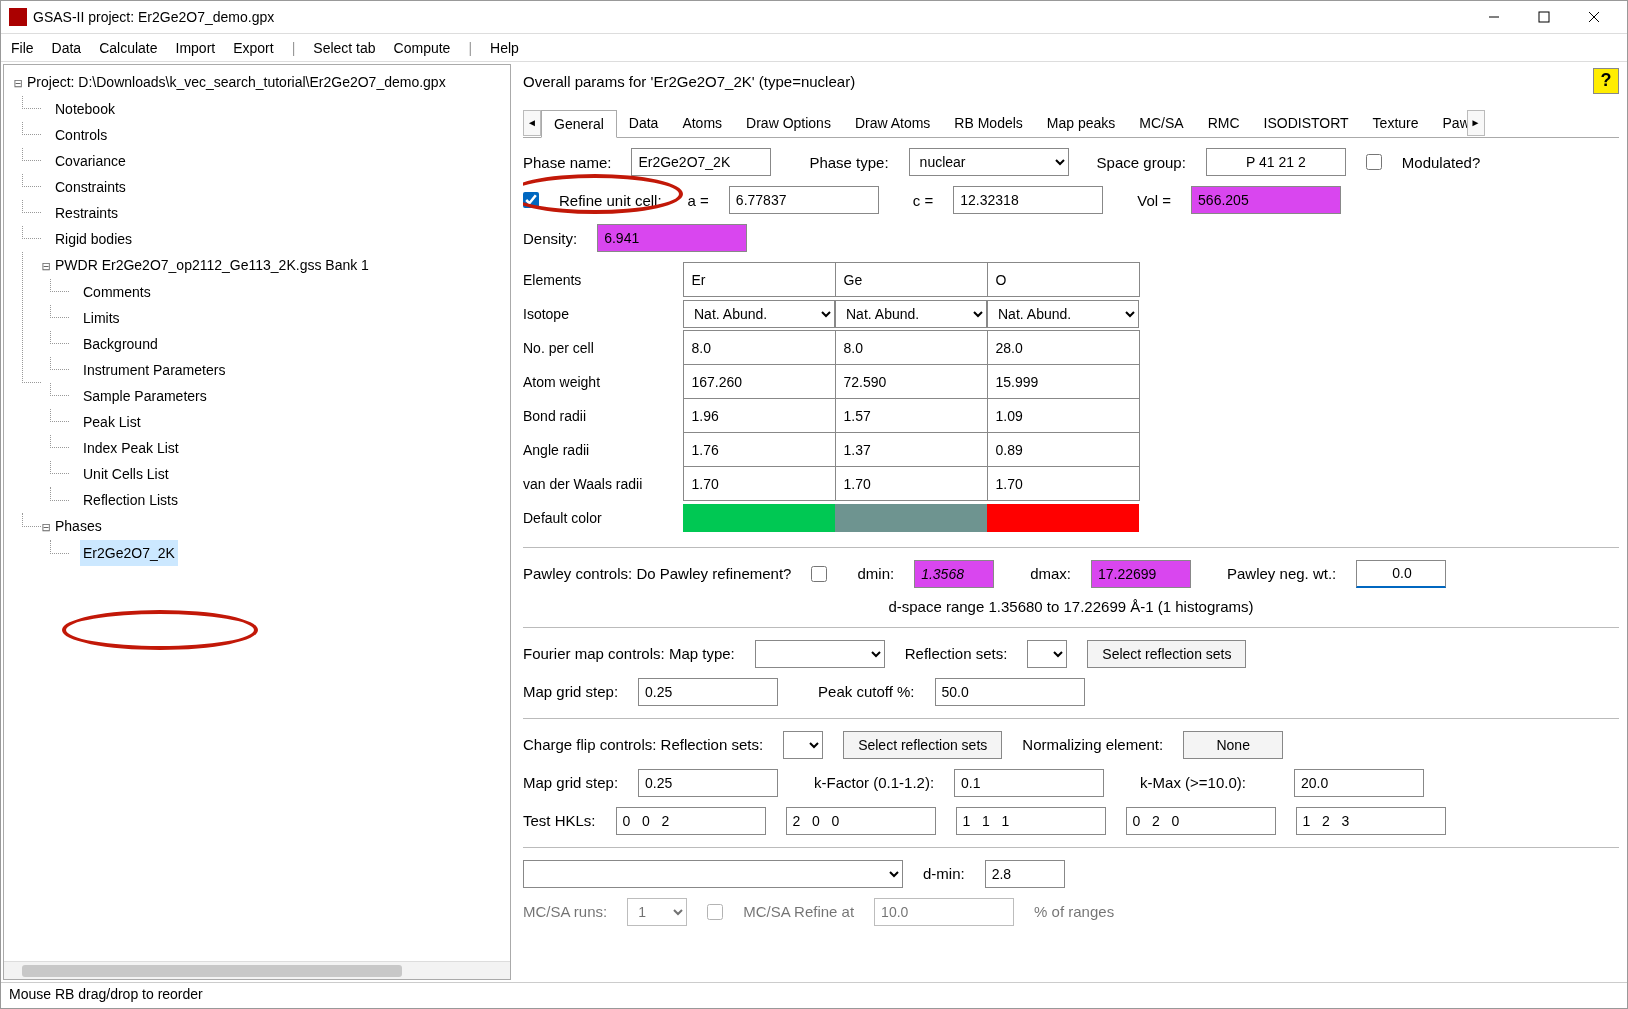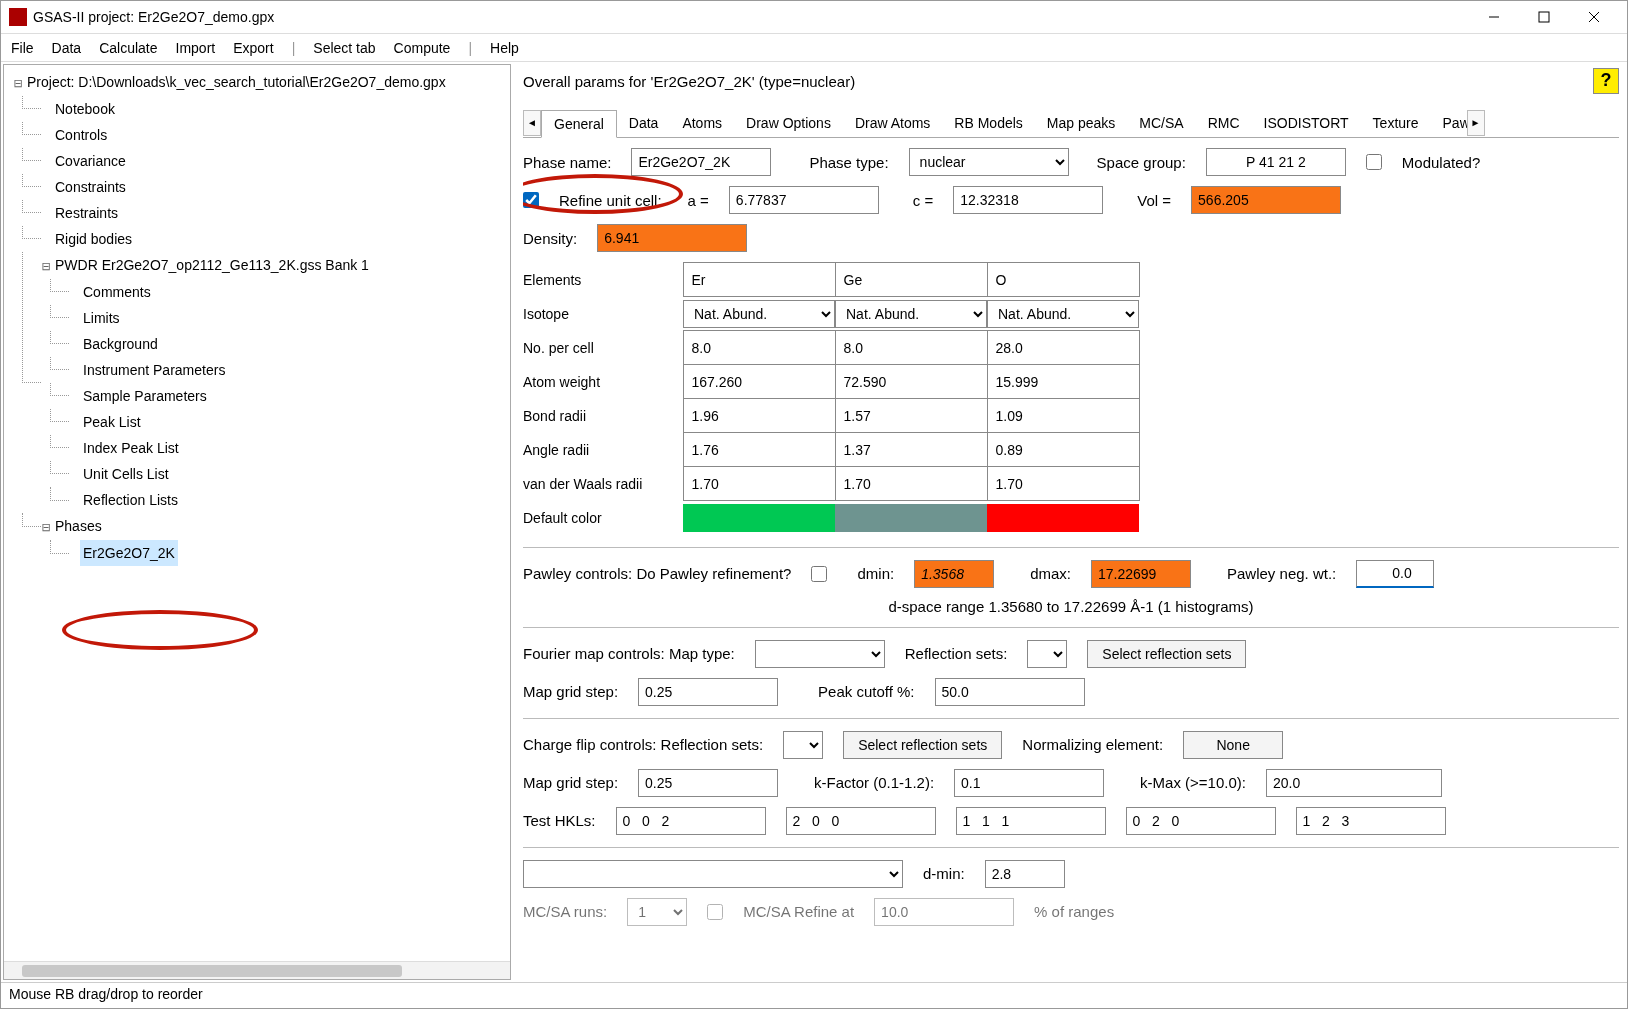--- a/index.html
+++ b/index.html
@@ -32,21 +32,21 @@
 .header-row .htxt{font-size:15px;flex:1}
 .help-btn{width:26px;height:26px;background:#ffed00;border:1px solid #888;font-weight:bold;font-size:18px;text-align:center;line-height:22px;cursor:pointer}
 .tabs{margin-top:14px;display:flex;align-items:center;border-bottom:1px solid #aaa;height:30px}
 .tab-arrow{width:18px;height:26px;border:1px solid #bbb;background:#f8f8f8;display:flex;align-items:center;justify-content:center;font-size:10px;cursor:pointer}
 .tab{padding:5px 12px;cursor:pointer;font-size:14px;white-space:nowrap}
 .tab.active{border:1px solid #aaa;border-bottom:1px solid #fff;background:#fff;position:relative;top:1px}
 .body{font-size:15px;overflow-y:auto;height:calc(100% - 70px)}
 .row{display:flex;align-items:center;gap:20px;margin:10px 0}
 .lbl{white-space:nowrap}
 input[type=text].fld,select.fld{height:28px;border:1px solid #888;padding:0 6px;font-size:14px;background:#fff}
-input[type=text].fld.ro{background:#f97316}
+input[type=text].fld.ro{background:#d946ef}
 .chk{width:16px;height:16px;accent-color:#0067c0}
 .elem-table{border-collapse:collapse}
 .elem-table td{height:34px;padding:0}
 .elem-table .hdr{width:160px;font-size:14px;padding-right:4px}
 .elem-table .cell{width:152px;border:1px solid #888;padding:0 8px;font-size:14px;background:#fff}
 .elem-table .color{height:28px}
 .divider{border-top:1px solid #bbb;margin:12px 0}
 .btn{border:1px solid #888;background:#f4f4f4;height:28px;padding:0 14px;font-size:14px;cursor:pointer}
 .status{height:14px;border-top:1px solid #ccc;padding:3px 8px;font-size:14px;background:#fff}
 </style>
@@ -241,21 +241,21 @@
    <div class="divider"></div>
 
    <div class="row">
     <span class="lbl">Pawley controls:  Do Pawley refinement?</span>
     <input type="checkbox" class="chk" style="">
     <span class="lbl" style="margin-left:10px">dmin:</span>
     <input type="text" class="fld ro" style="width: 80px; font-style: italic;" readonly="" value="1.3568">
     <span class="lbl" style="margin-left:16px">dmax:</span>
     <input type="text" class="fld ro" style="width: 100px;" readonly="" value="17.22699">
     <span class="lbl" style="margin-left:16px">Pawley neg. wt.:</span>
-    <input type="text" class="fld" style="width: 78px; border-bottom: 2px solid rgb(0, 103, 192); padding-left: 35px;" value="0.0">
+    <input type="text" class="fld" style="width: 90px; border-bottom: 2px solid rgb(0, 103, 192); padding-left: 35px;" value="0.0">
    </div>
    <div class="row" style="justify-content:center">
           <span class="lbl">d-space range 1.35680 to 17.22699 Å-1 (1 histograms)</span>
         </div>
 
    <div class="divider"></div>
 
    <div class="row">
     <span class="lbl">Fourier map controls: Map type:</span>
     <select class="fld" style="width:130px"><option></option></select>
@@ -278,21 +278,21 @@
     <button class="btn">Select reflection sets</button>
     <span class="lbl">Normalizing element:</span>
     <button class="btn" style="width:100px">None</button>
    </div>
    <div class="row">
     <span class="lbl">Map grid step:</span>
     <input type="text" class="fld" style="width: 140px;" value="0.25">
     <span class="lbl" style="margin-left:16px">k-Factor (0.1-1.2):</span>
     <input type="text" class="fld" style="width: 150px;" value="0.1">
     <span class="lbl" style="margin-left:16px">k-Max (&gt;=10.0):</span>
-    <input type="text" class="fld" style="width: 176px;" value="20.0">
+    <input type="text" class="fld" style="width: 130px; margin-left: 28px;" value="20.0">
    </div>
    <div class="row">
     <span class="lbl">Test HKLs:</span>
     <input type="text" class="fld" style="width: 150px;" value="0   0   2">
     <input type="text" class="fld" style="width: 150px;" value="2   0   0">
     <input type="text" class="fld" style="width: 150px;" value="1   1   1">
     <input type="text" class="fld" style="width: 150px;" value="0   2   0">
     <input type="text" class="fld" style="width: 150px;" value="1   2   3">
    </div>
 

